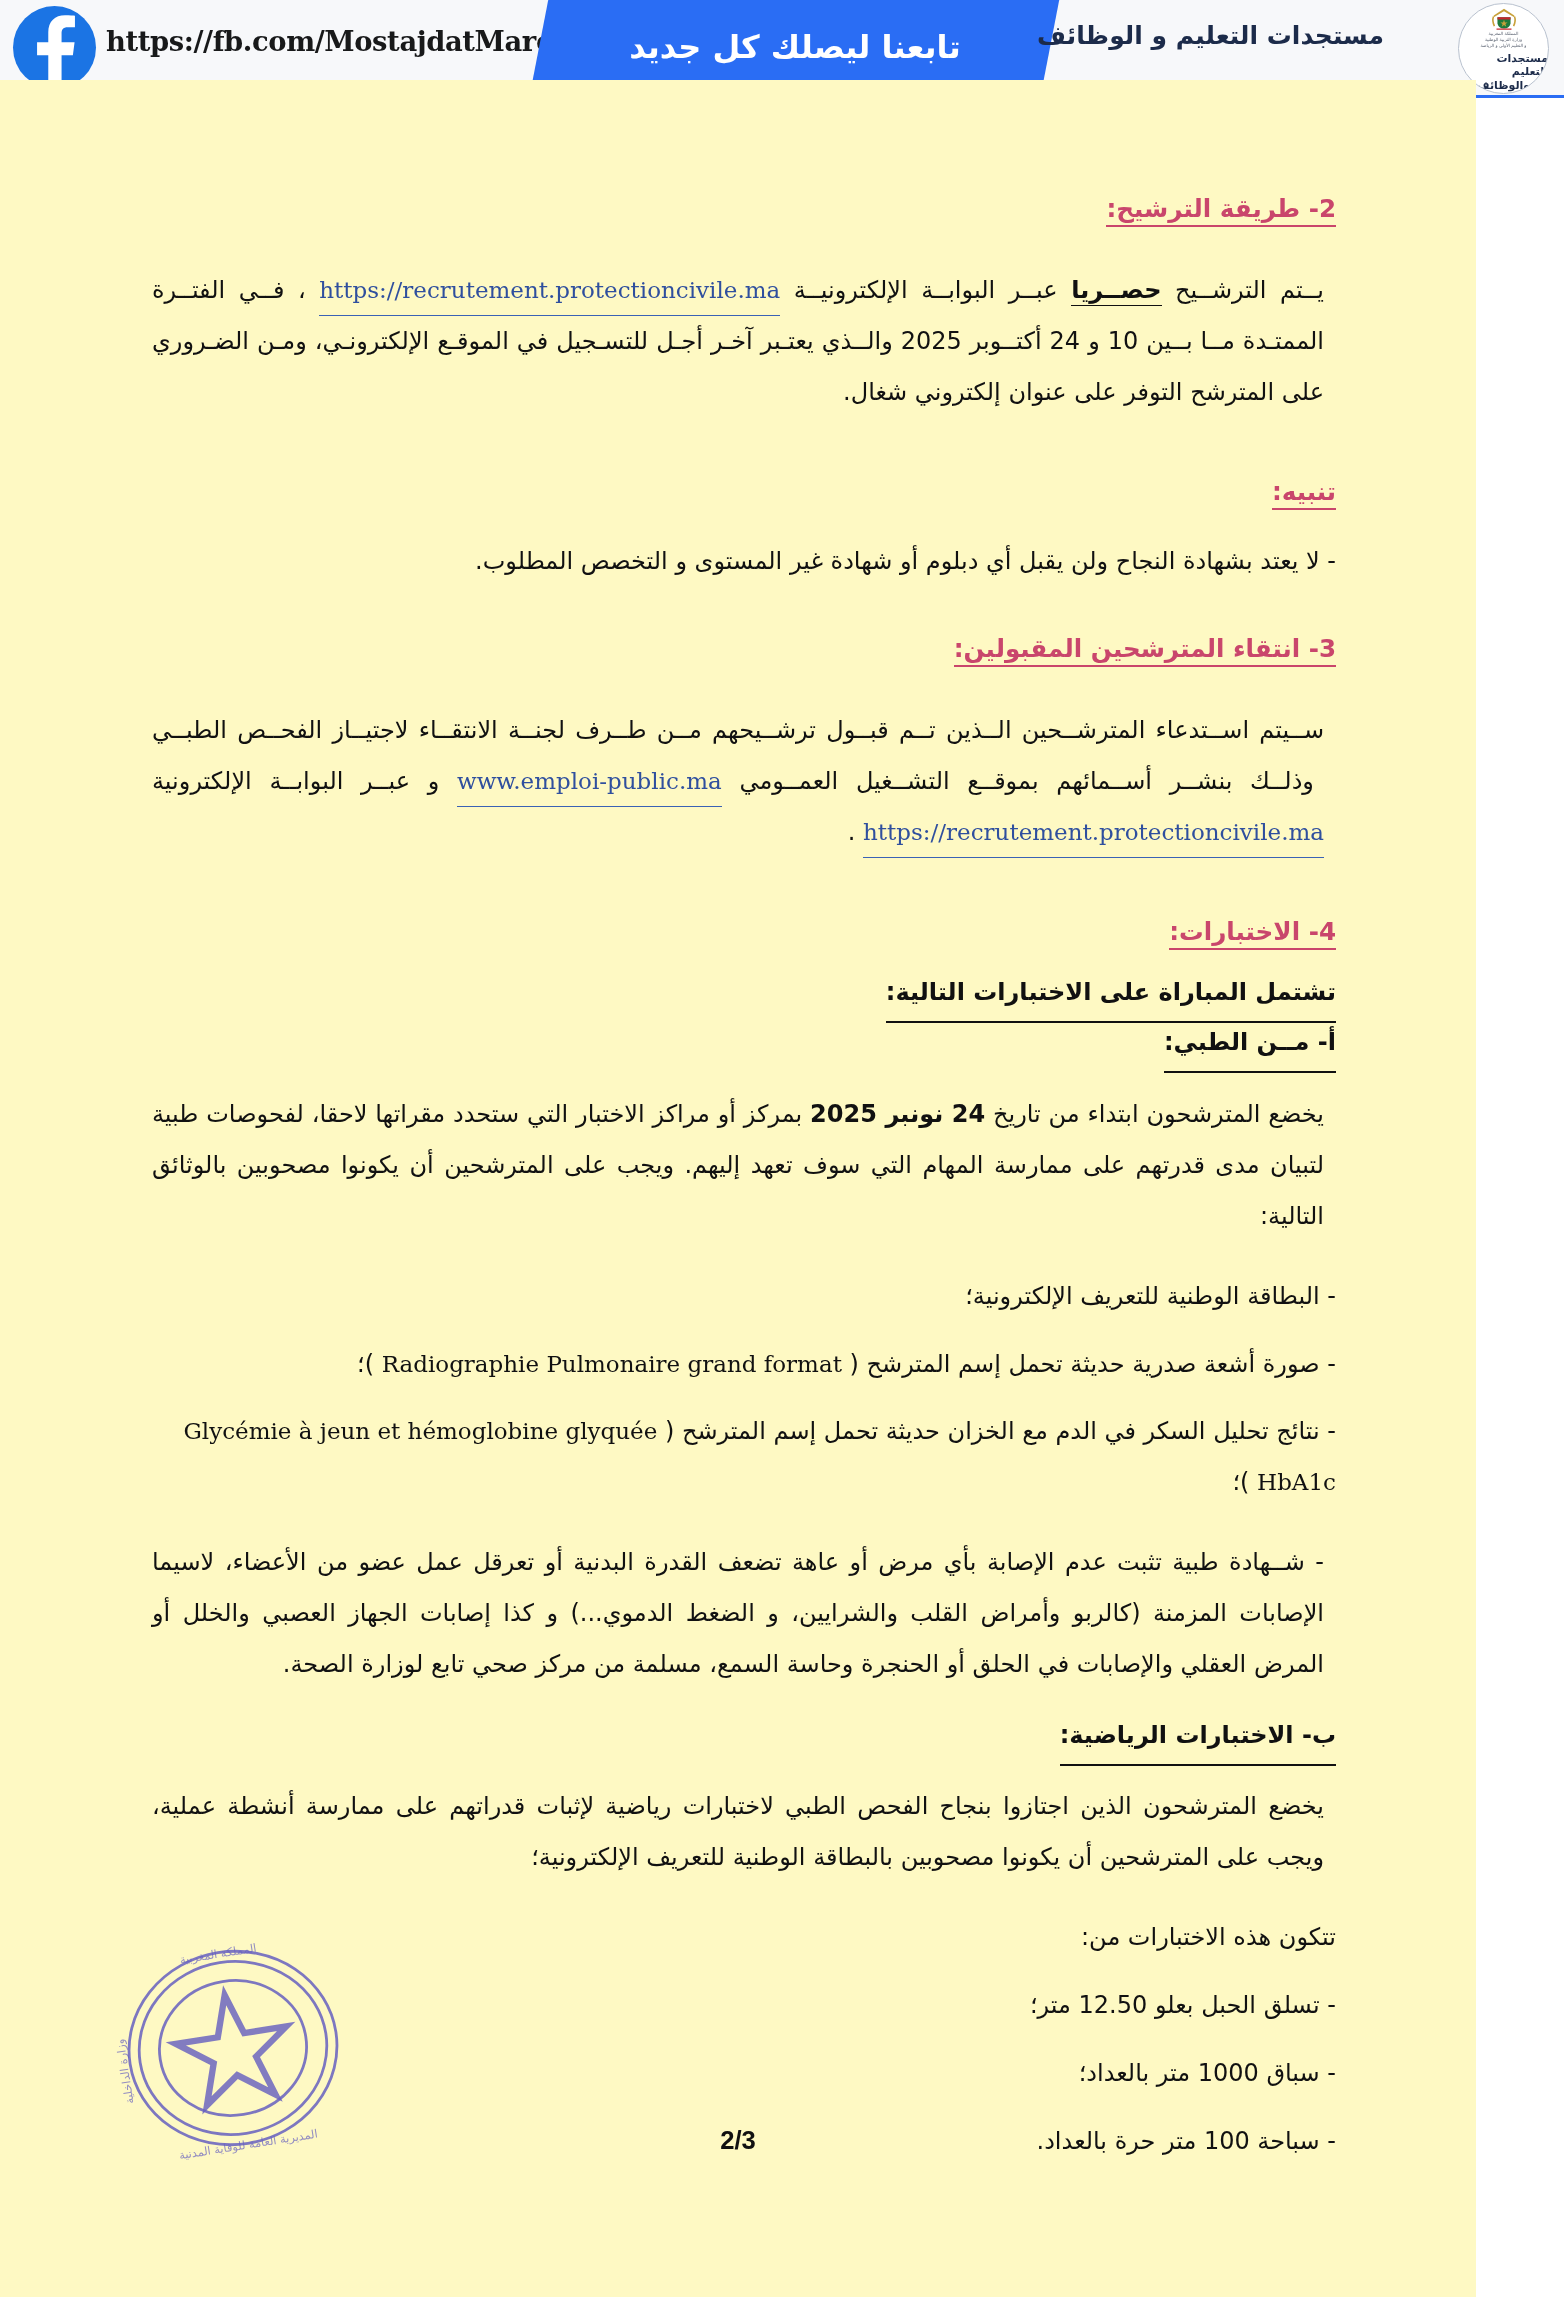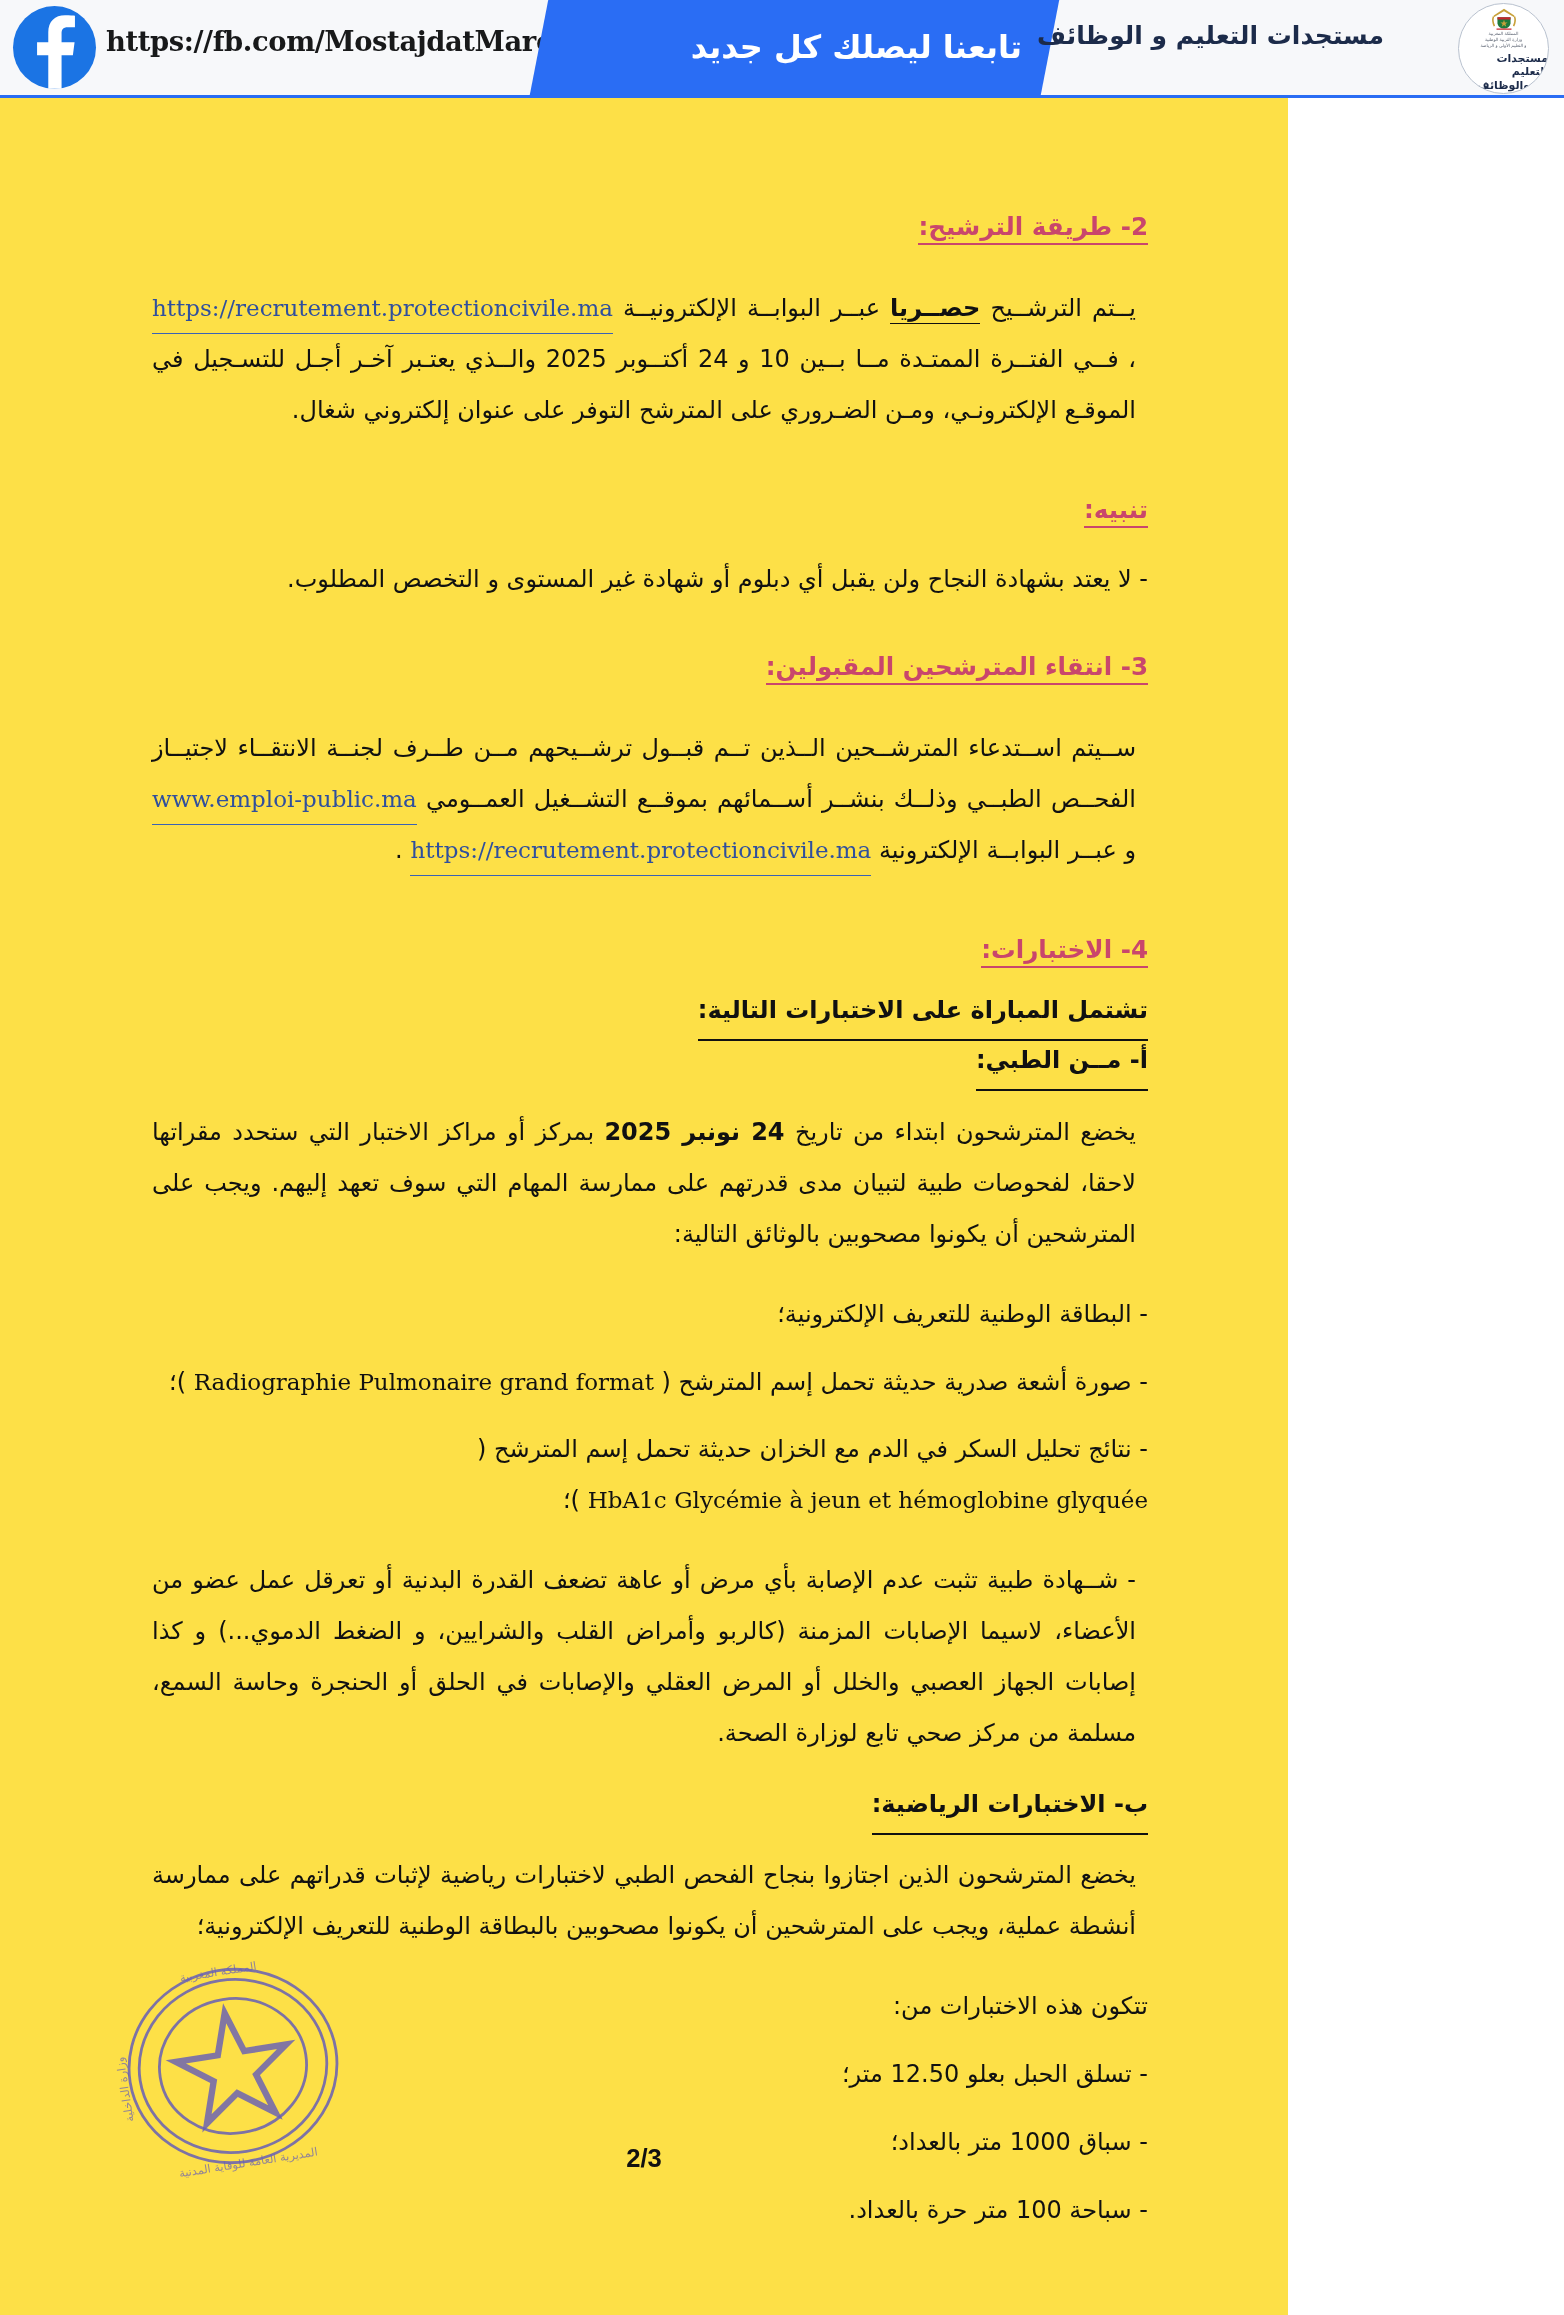--- a/index.html
+++ b/index.html
@@ -64,20 +64,21 @@
     width: 511px;
     height: 95px;
     background: #2a6df4;
     transform: skewX(-11deg);
   }
   .blue-text {
     position: absolute;
     left: 568px;
     top: 15px;
     width: 454px;
+    text-align: center;
     font-family: "DejaVu Sans", sans-serif;
     font-weight: bold;
     font-size: 32px;
     color: #ffffff;
     direction: rtl;
     white-space: nowrap;
     line-height: 64px;
   }
   .brand-text {
     position: absolute;
@@ -126,24 +127,24 @@
     color: #1c2b4a;
     direction: rtl;
     line-height: 1.25;
   }
   .brand-logo .l1 { margin-top: 2.8px; }
 
   
   .page {
     position: absolute;
     left: 0;
-    top: 98px;
-    width: 1288px;
+    top: 80px;
+    width: 1476px;
     height: 2217px;
-    background: #fde047;
+    background: #fef9c3;
   }
   .doc {
     position: absolute;
     right: 140px;
     left: 140px;
     top: 112px;
     direction: rtl;
     text-align: justify;
     text-align-last: right;
     font-family: "DejaVu Sans", sans-serif;

